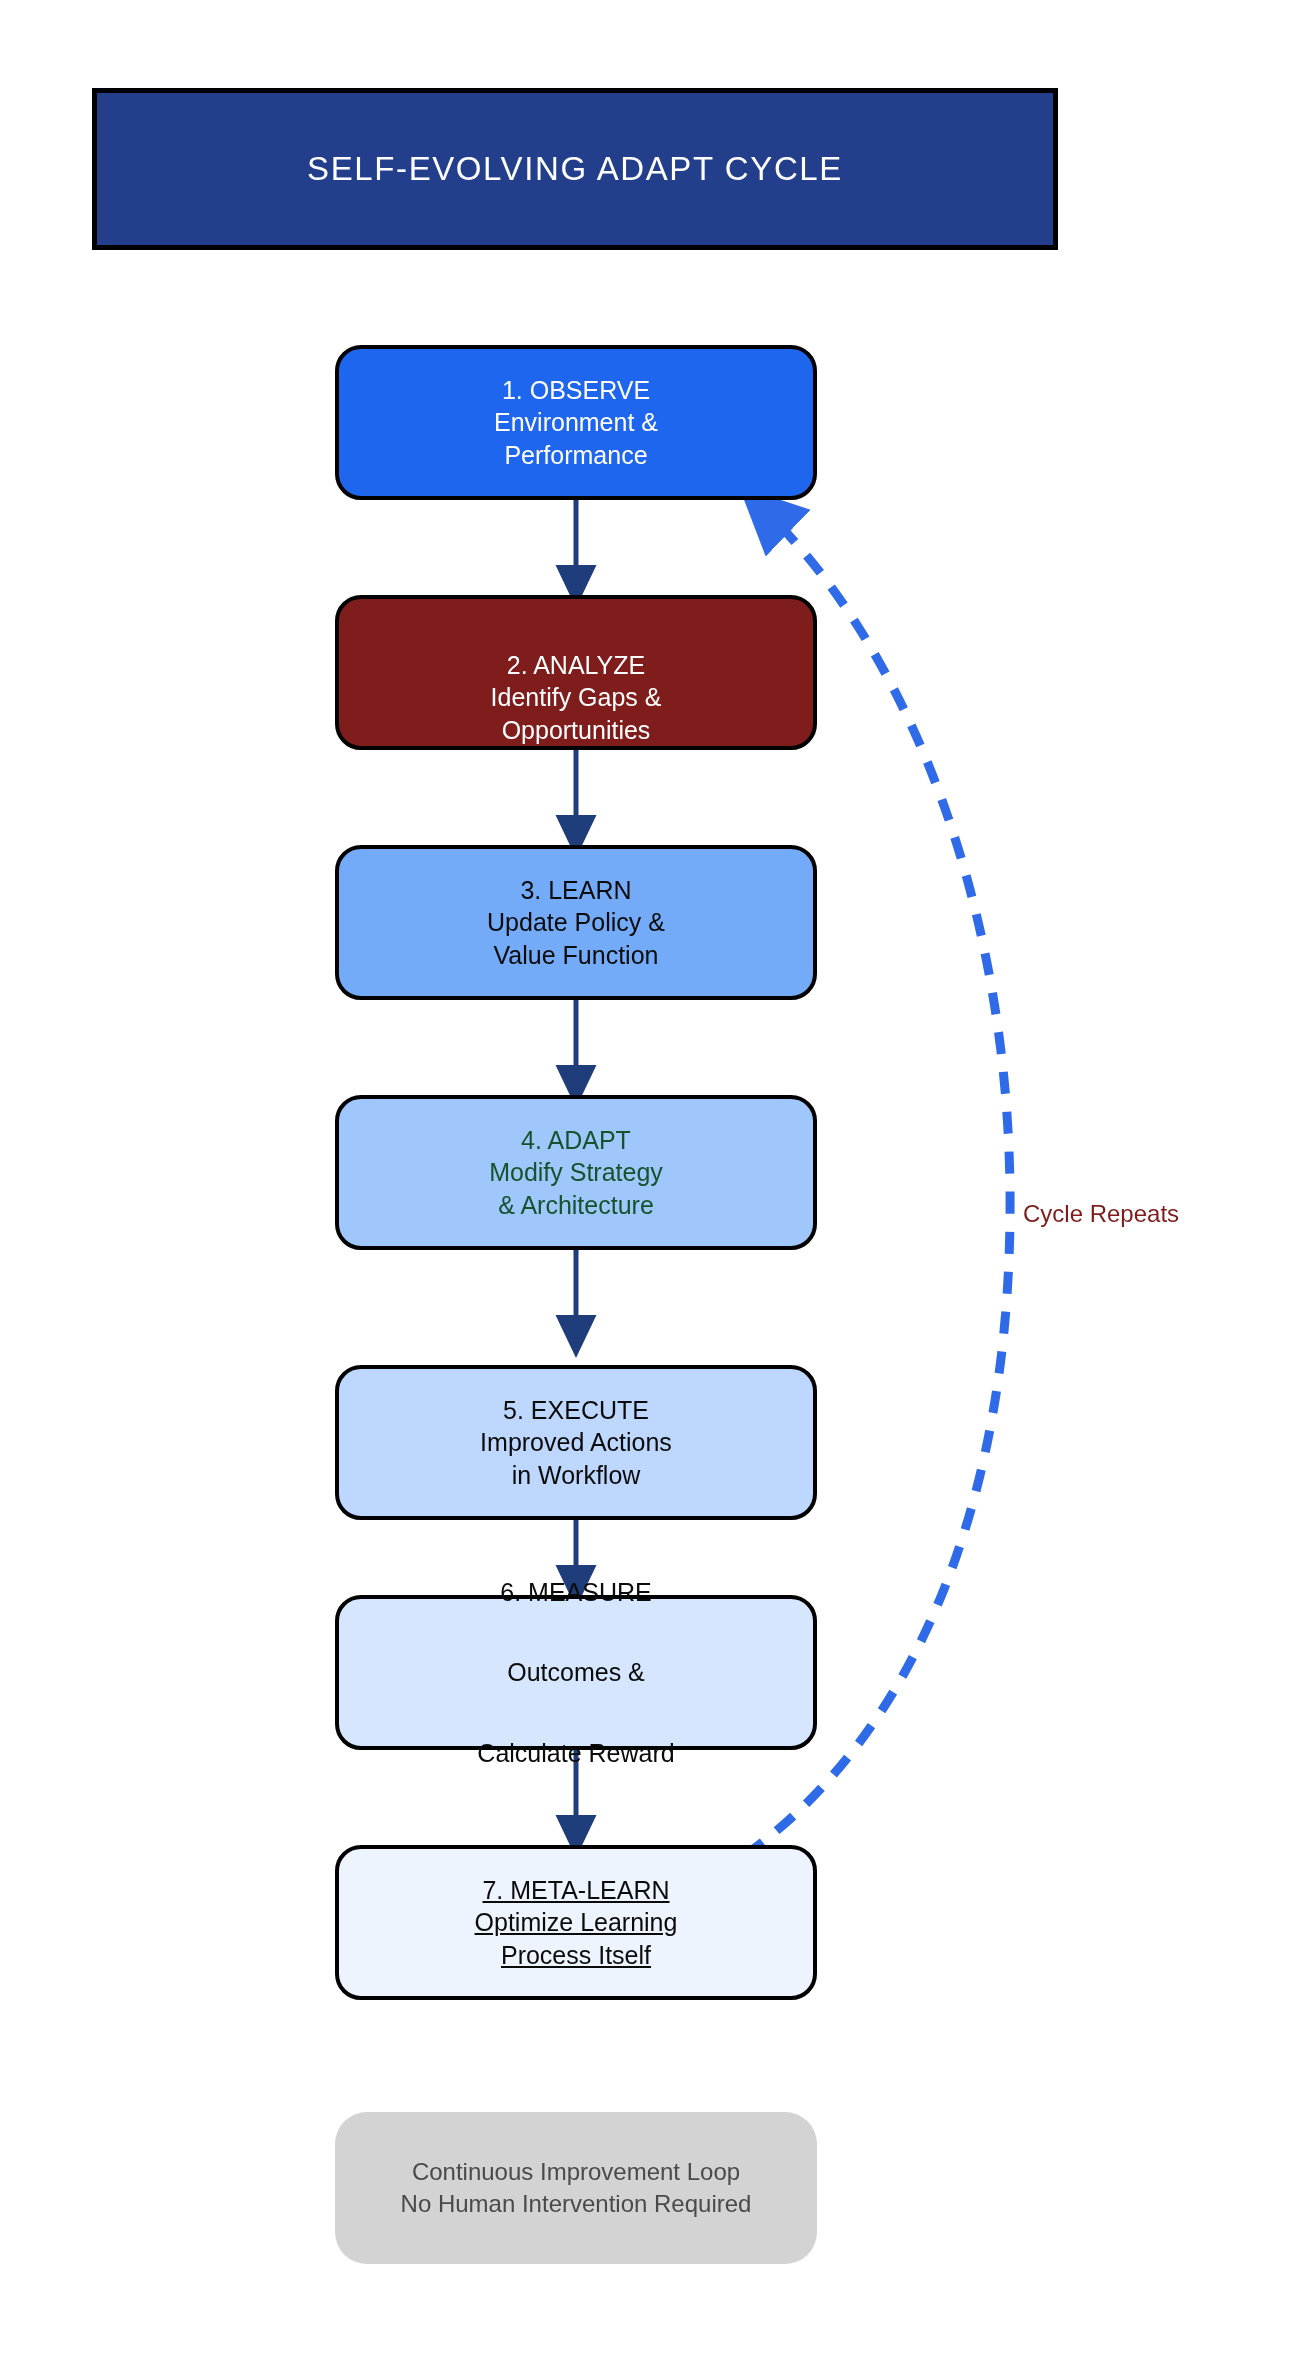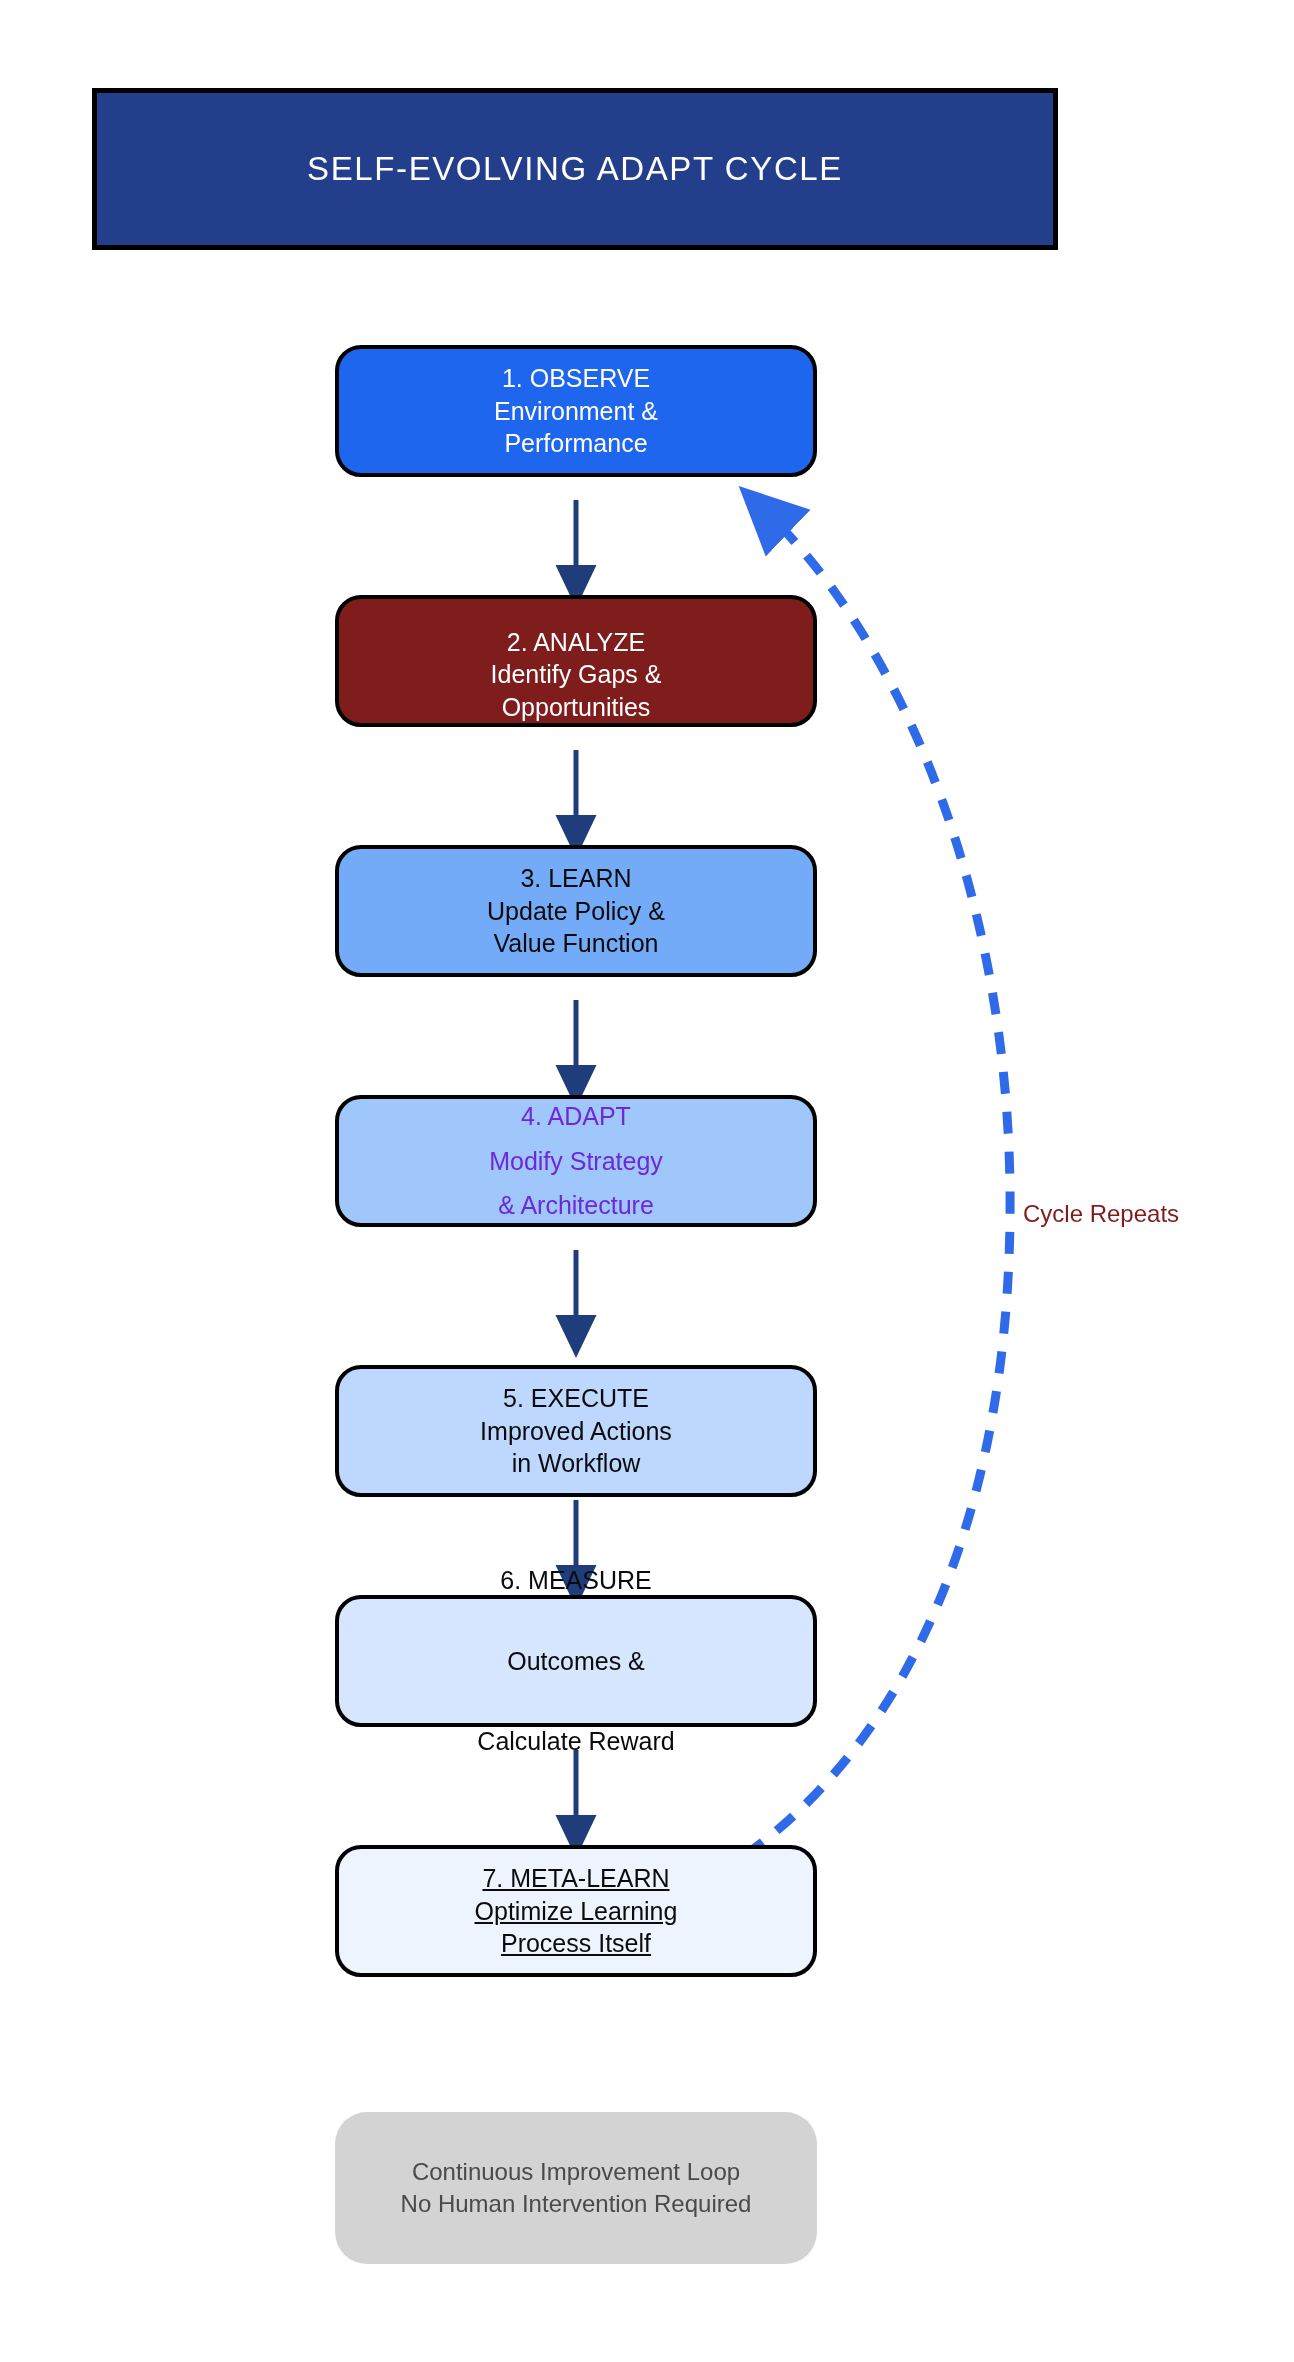--- a/index.html
+++ b/index.html
@@ -43,38 +43,38 @@
     letter-spacing: 1.6px;
     font-weight: normal;
     white-space: nowrap;
   }
 
   
   .node {
     position: absolute;
     left: 335px;
     width: 482px;
-    height: 132px;
+    height: 155px;
     box-sizing: border-box;
     border: 4px solid #000000;
     border-radius: 26px;
     display: flex;
     flex-direction: column;
     align-items: center;
     justify-content: center;
     text-align: center;
     line-height: 1.30;
     font-size: 25px;
   }
   .node .line { display: block; white-space: nowrap; }
 
   #node-1 { top: 345px;  background: #1f66ee; color: #ffffff; }
   #node-2 { top: 595px;  background: #7f1d1d; color: #ffffff; justify-content: flex-end; }
   #node-3 { top: 845px;  background: #74abf8; color: #0b0b0b; justify-content: center; }
-  #node-4 { top: 1095px; background: #a0c7fb; color: #6d28d9; gap: 12px; }
+  #node-4 { top: 1095px; background: #a0c7fb; color: #14532d; }
   #node-5 { top: 1345px; background: #bdd7fe; color: #0b0b0b; margin-top: 20px; }
   #node-6 { top: 1595px; background: #d6e6fe; color: #0b0b0b; gap: 48px; }
   #node-7 { top: 1845px; background: #edf4fe; color: #0b0b0b; text-decoration: underline; }
 
   
   .footer-note {
     position: absolute;
     left: 335px;
     top: 2112px;
     width: 482px;

